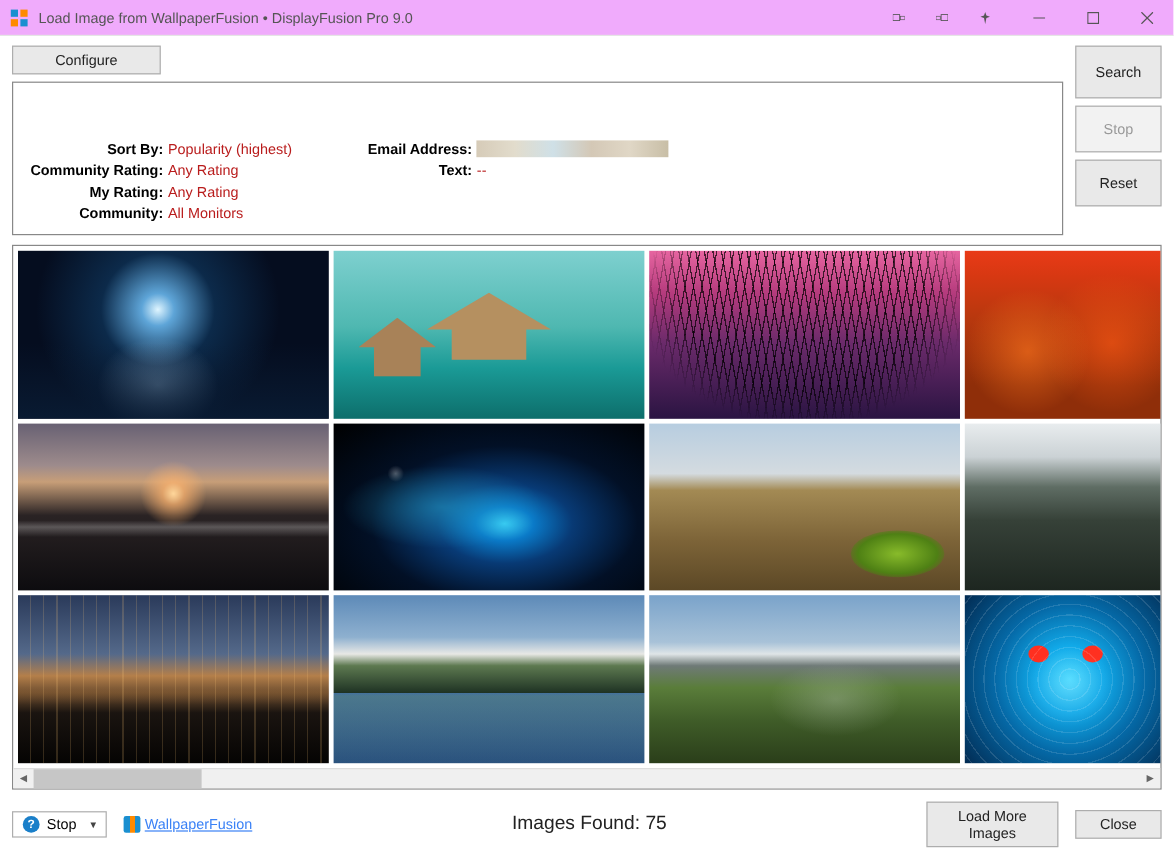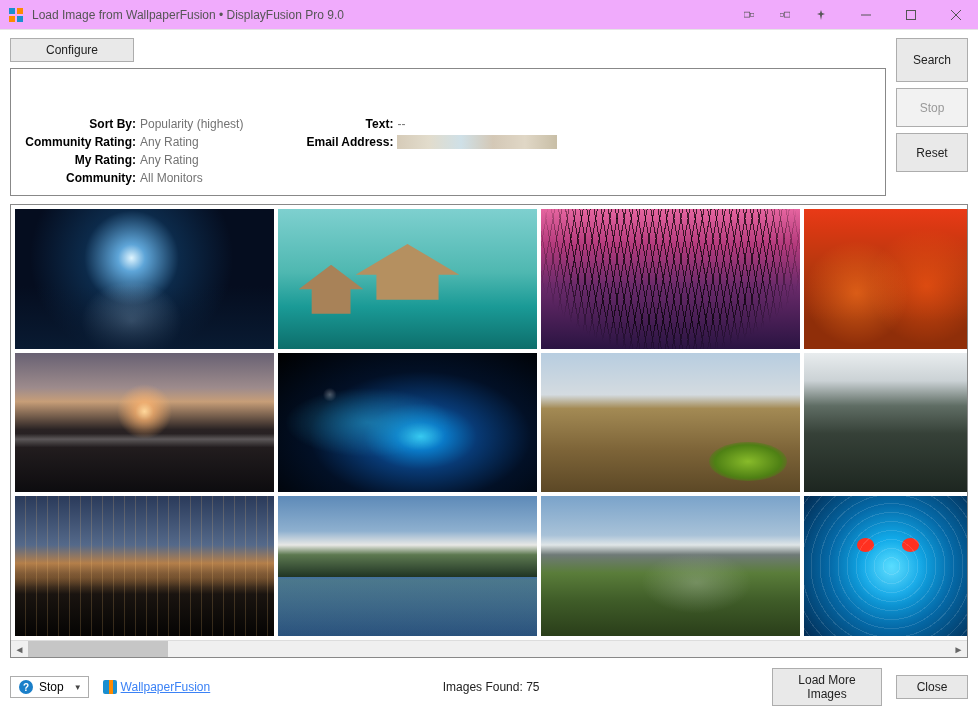--- a/index.html
+++ b/index.html
@@ -76,21 +76,21 @@
       border: 1px solid #888;
       background: #fff;
       padding: 8px 10px;
       display: flex;
       gap: 60px;
     }
     .filter-col { display: flex; flex-direction: column; gap: 0; margin-top: 38px; }
     .filter-row { display: flex; align-items: center; height: 18px; }
     .filter-label { text-align: right; font-weight: bold; width: 115px; margin-right: 4px; }
     .filter-col.right .filter-label { width: 90px; }
-    .filter-value { color: #737373; }
+    .filter-value { color: #b91c1c; }
     .email-blur {
       display: inline-flex;
       width: 160px;
       height: 14px;
       background: linear-gradient(90deg,#d6cbb8 0%,#e2dccc 20%,#cfe0e7 40%,#d4c8b6 60%,#e0d7c6 80%,#c8bea6 100%);
       filter: blur(0.5px);
     }
     
     .grid-wrapper {
       flex: 1;
@@ -199,21 +199,21 @@
       display: inline-flex; align-items: center; gap: 4px;
       color: #3b82f6; text-decoration: underline; cursor: pointer;
       font-size: 12px;
     }
     .wf-link .ico {
       width: 14px; height: 14px; display:inline-block;
       background: linear-gradient(90deg,#1a8fd0 0 40%,#ff8a00 40% 70%,#1a8fd0 70% 100%);
       border-radius: 2px;
     }
     .bottom-bar .spacer { flex: 1; }
-    .status { font-size: 12px; color: #222; }
+    .status { font-size: 16px; color: #222; }
     .btn.footer { padding: 4px 18px; }
     .btn.load-more { width: 110px; }
     .btn.close-btn { width: 72px; }
   </style>
 </head>
 <body>
 
 <div class="titlebar">
   <span class="app-icon">
     <svg viewBox="0 0 16 16">
@@ -284,26 +284,26 @@
             <span class="filter-label">My Rating:</span>
             <span class="filter-value">Any Rating</span>
           </div>
           <div class="filter-row">
             <span class="filter-label">Community:</span>
             <span class="filter-value">All Monitors</span>
           </div>
         </div>
         <div class="filter-col right">
           <div class="filter-row">
+            <span class="filter-label">Email Address:</span>
+            <span class="email-blur"></span>
+          </div>
+          <div class="filter-row">
             <span class="filter-label">Text:</span>
             <span class="filter-value">--</span>
-          </div>
-          <div class="filter-row">
-            <span class="filter-label">Email Address:</span>
-            <span class="email-blur"></span>
           </div>
         </div>
       </div>
     </div>
     <div class="right-pane">
       <button class="btn side">Search</button>
       <button class="btn side short" disabled="">Stop</button>
       <button class="btn side short">Reset</button>
     </div>
   </div>

